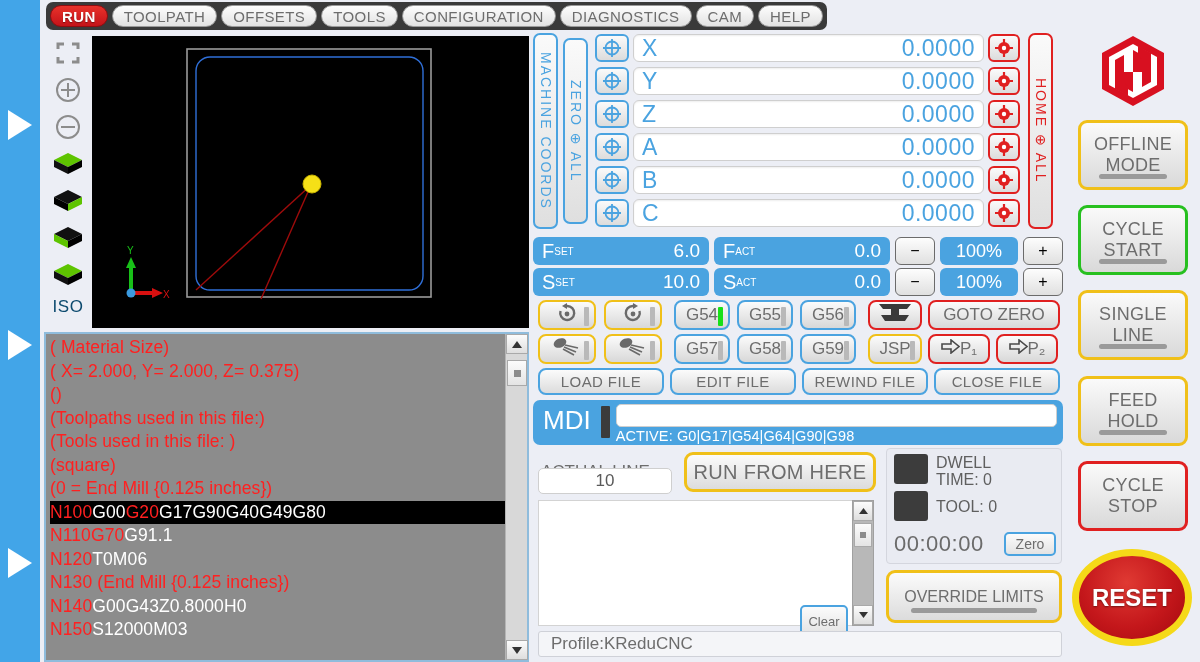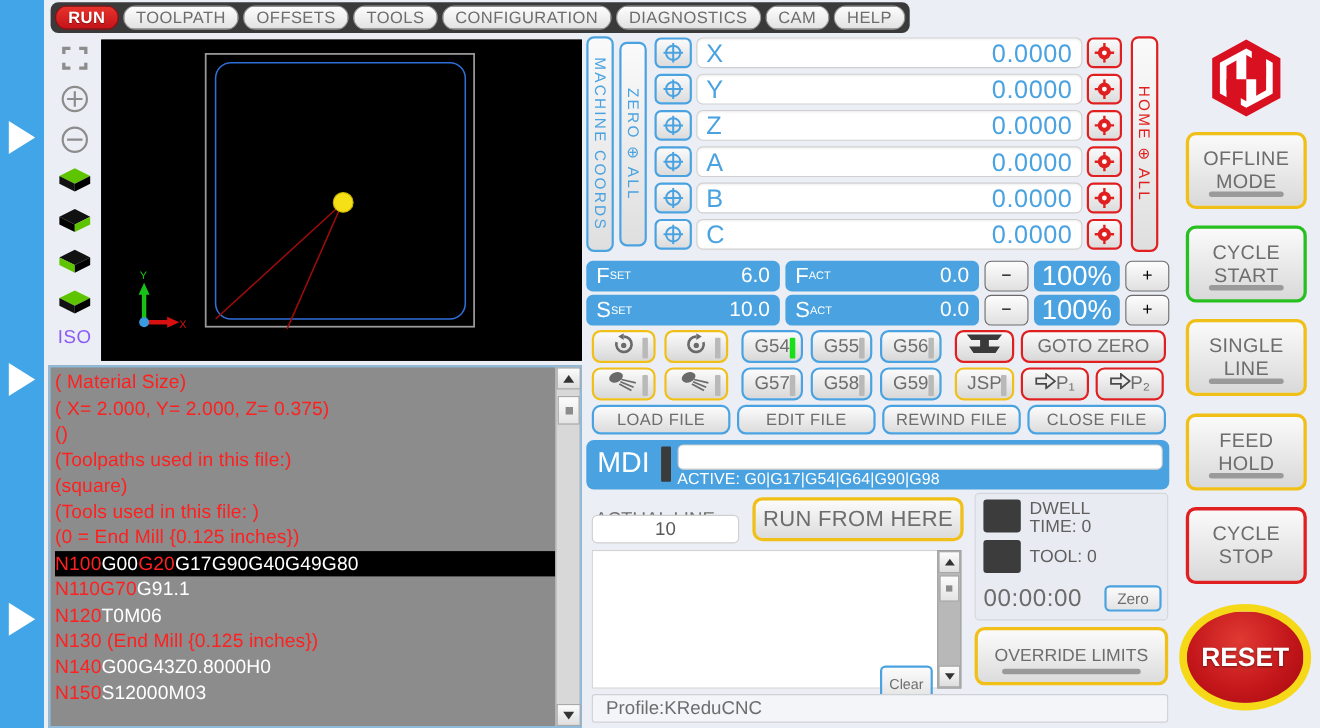--- a/index.html
+++ b/index.html
@@ -56,21 +56,21 @@
     text-shadow: 0 1px 1px rgba(0,0,0,.4);
   }
 
   
   #vp-tools {
     position: absolute; left: 44px; top: 34px; width: 48px; height: 296px;
     display: flex; flex-direction: column; align-items: center; gap: 7px;
     padding-top: 4px;
   }
   .vpt { width: 34px; height: 30px; display: flex; align-items: center; justify-content: center; }
-  .iso-label { color: #8b5cf6; font-size: 17px; letter-spacing: .5px; }
+  .iso-label { color: #0c4a6e; font-size: 17px; letter-spacing: .5px; }
 
   
   #viewport {
     position: absolute; left: 92px; top: 36px; width: 437px; height: 292px;
     background: #000; border: 1px solid #000;
   }
 
   
   #gcode-panel {
     position: absolute; left: 44px; top: 332px; width: 485px; height: 330px;
@@ -166,21 +166,21 @@
   .fs-box .sub { font-size: 10px; vertical-align: bottom; }
   .fs-box .num { margin-left: auto; font-size: 19px; }
   .fs-minus, .fs-plus {
     width: 40px; height: 28px; border-radius: 6px; flex: none;
     background: linear-gradient(#fdfdfd, #e0e0e0);
     border: 1px solid #6b6b6b;
     display: flex; align-items: center; justify-content: center;
   }
   .fs-pct {
     width: 78px; height: 28px; border-radius: 6px; flex: none;
-    background: #4aa3e0; color: #fff; font-size: 25px;
+    background: #4aa3e0; color: #fff; font-size: 18px;
     display: flex; align-items: center; justify-content: center;
   }
 
   
   .sq-btn {
     position: absolute; height: 30px; border-radius: 8px;
     background: linear-gradient(#fbfbfb, #d8d8d8);
     display: flex; align-items: center; justify-content: center;
     color: #6d6d6d; font-size: 17px;
     border: 2px solid #4aa3e0;
@@ -406,22 +406,22 @@
     </g>
   </svg>
 </div>
 
 <div id="gcode-panel">
   <div id="gcode-list">
       <div class="gline"><span class="gtok-n">( Material Size)</span></div>
       <div class="gline"><span class="gtok-n">( X= 2.000, Y= 2.000, Z= 0.375)</span></div>
       <div class="gline"><span class="gtok-n">()</span></div>
       <div class="gline"><span class="gtok-n">(Toolpaths used in this file:)</span></div>
+      <div class="gline"><span class="gtok-n">(Tools used in this file: )</span></div>
       <div class="gline"><span class="gtok-n">(square)</span></div>
-      <div class="gline"><span class="gtok-n">(Tools used in this file: )</span></div>
       <div class="gline"><span class="gtok-n">(0 = End Mill {0.125 inches})</span></div>
       <div class="gline highlight"><span class="gtok-n">N100</span><span class="gtok-w">G00</span><span class="gtok-n">G20</span><span class="gtok-w">G17G90G40G49G80</span></div>
       <div class="gline"><span class="gtok-n">N110G70</span><span class="gtok-w">G91.1</span></div>
       <div class="gline"><span class="gtok-n">N120</span><span class="gtok-w">T0M06</span></div>
       <div class="gline"><span class="gtok-n">N130 (End Mill {0.125 inches})</span></div>
       <div class="gline"><span class="gtok-n">N140</span><span class="gtok-w">G00G43Z0.8000H0</span></div>
       <div class="gline"><span class="gtok-n">N150</span><span class="gtok-w">S12000M03</span></div>
     </div>
   <div id="gcode-scroll">
     <div class="sb-btn">

